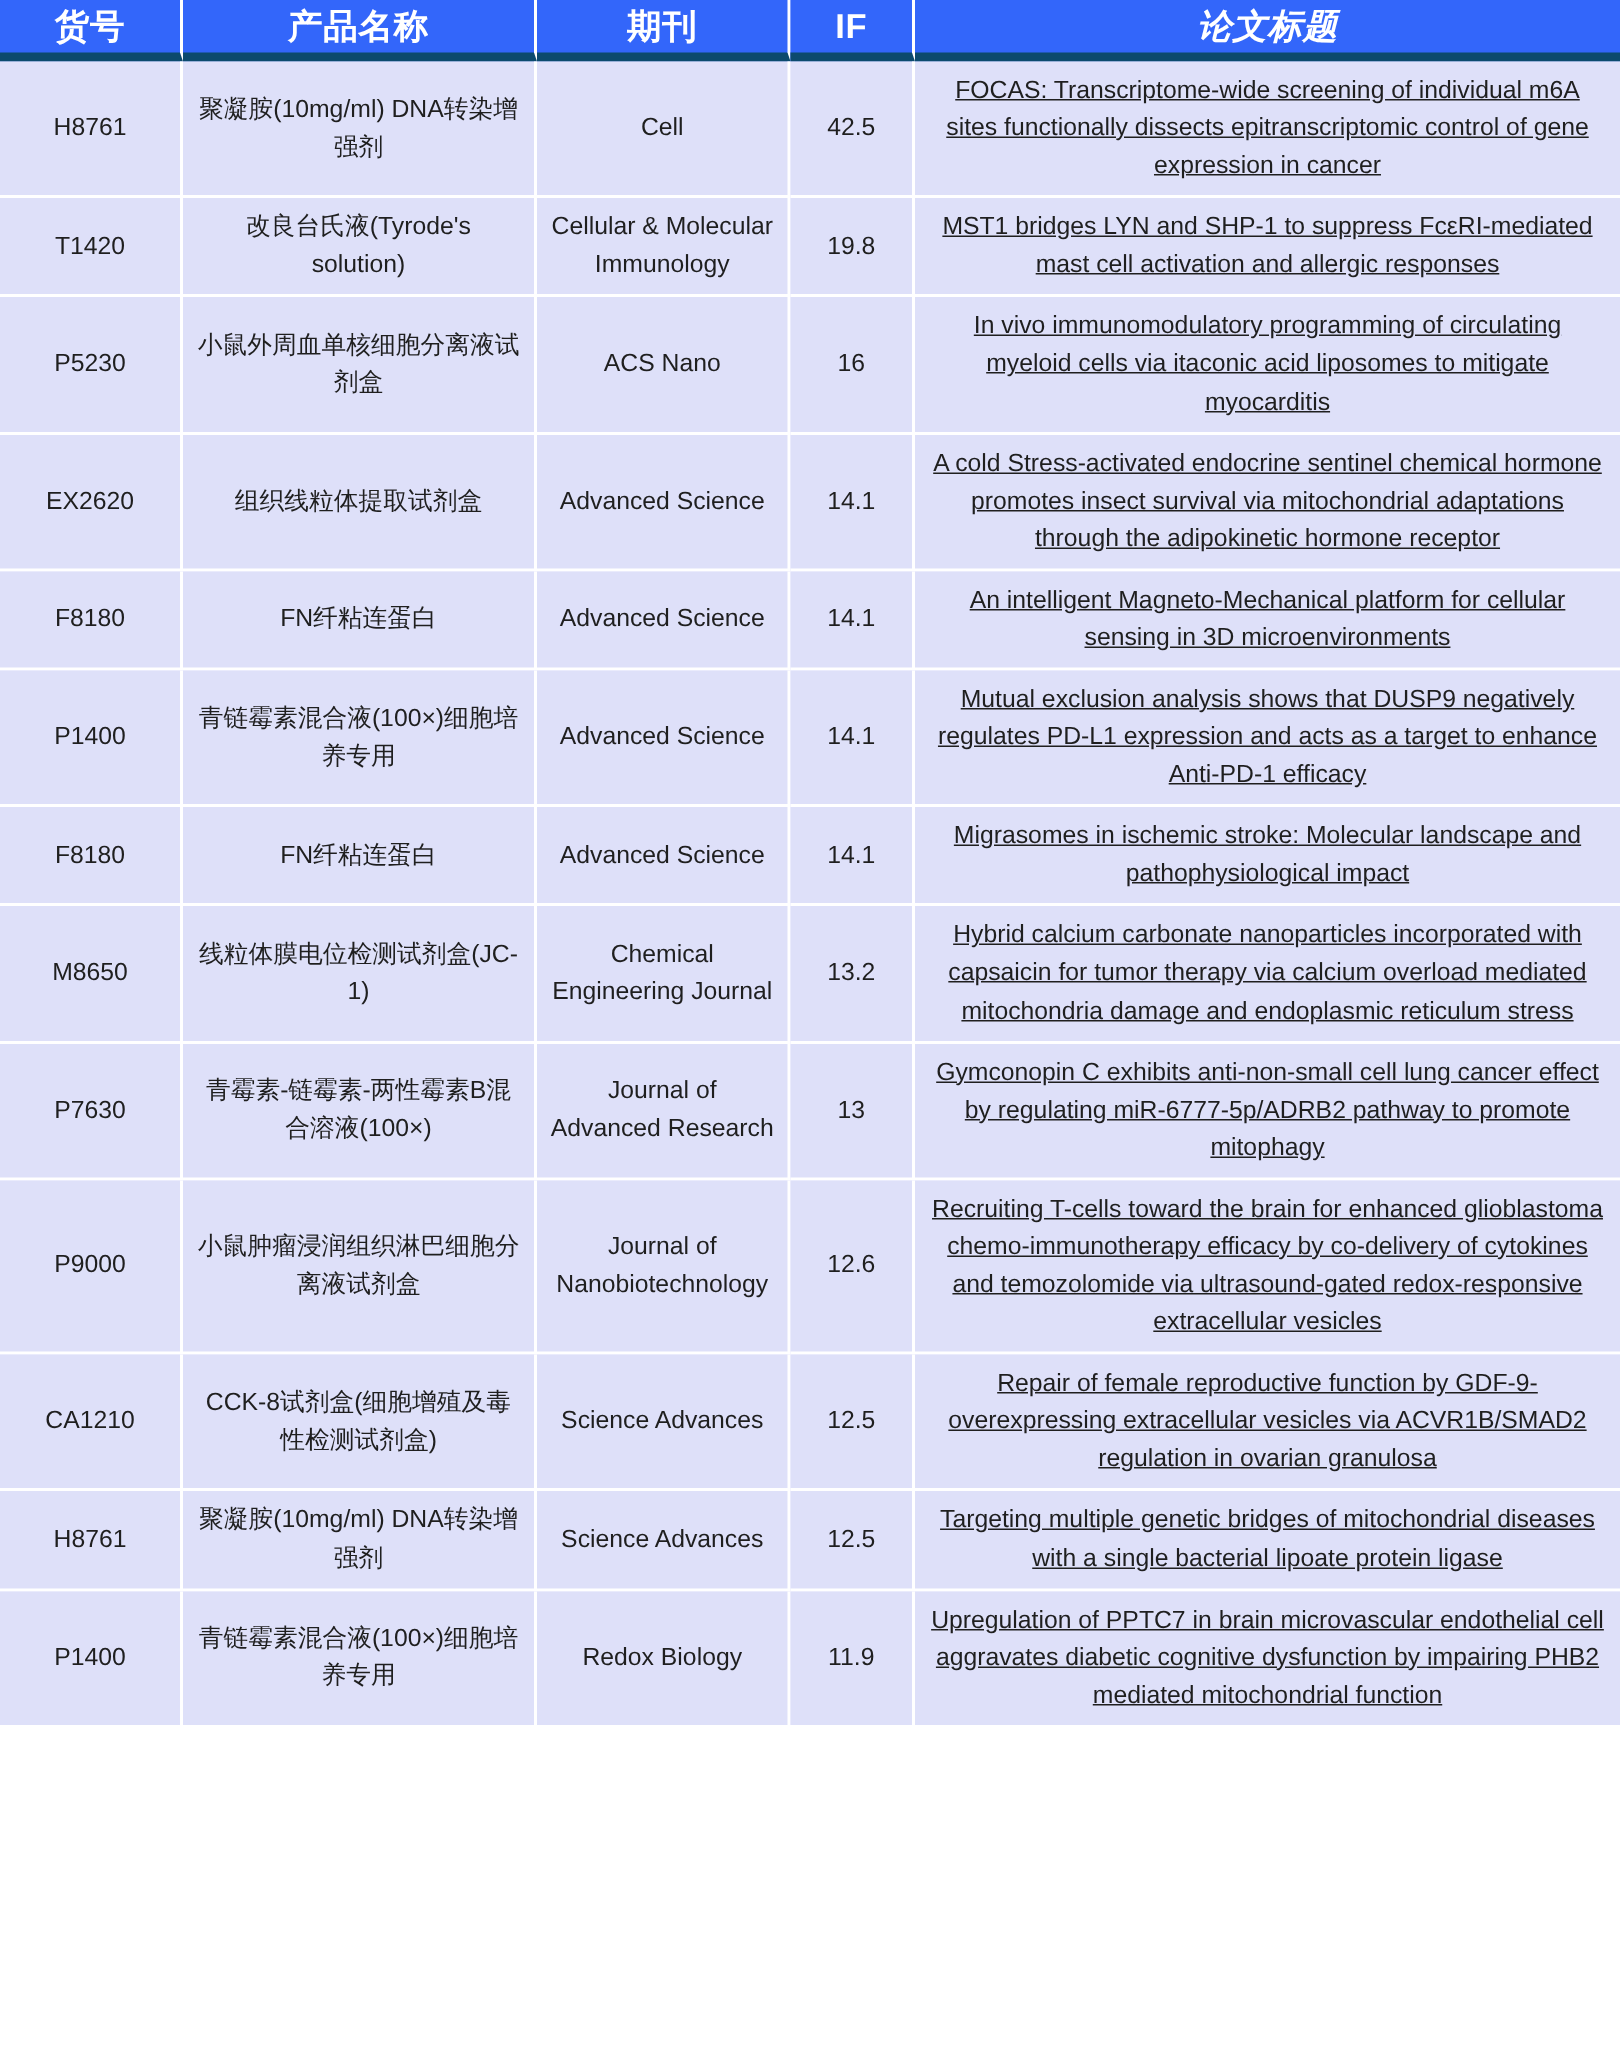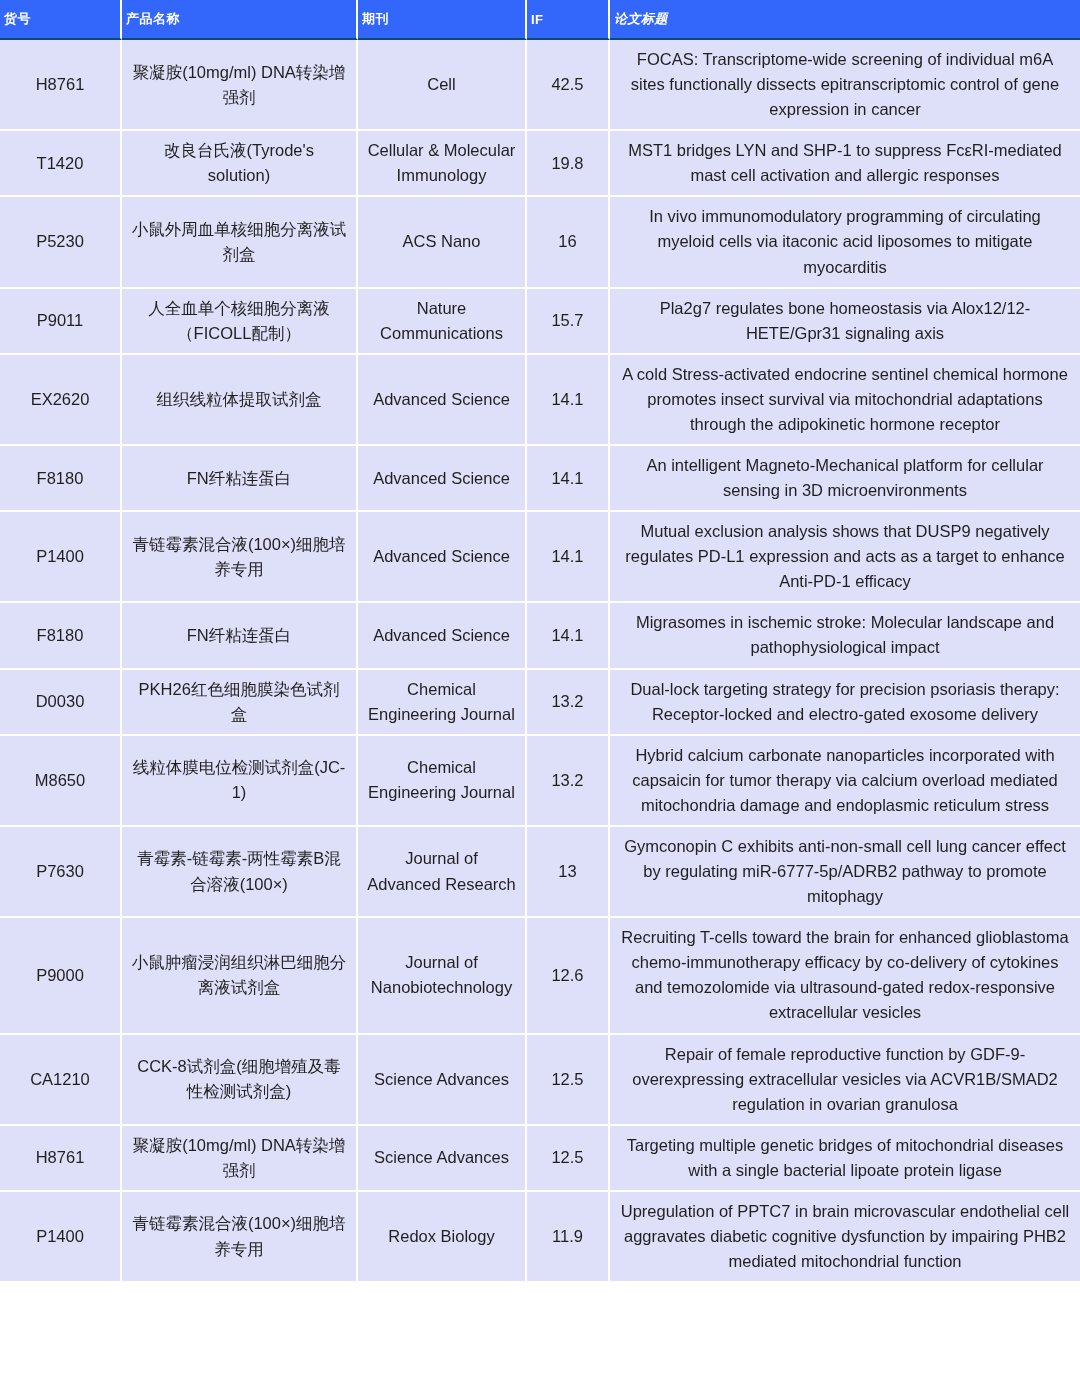--- a/index.html
+++ b/index.html
@@ -20,27 +20,27 @@
   }
   #pub-table colgroup col.c-cat   { width: 122px; }
   #pub-table colgroup col.c-prod  { width: 236px; }
   #pub-table colgroup col.c-jour  { width: 169px; }
   #pub-table colgroup col.c-if    { width: 83px;  }
   #pub-table colgroup col.c-title { width: 470px; }
 
   #pub-table thead th {
     background: #3366fa;
     color: #ffffff;
-    font-size: 13px;
+    font-size: 23px;
     font-weight: bold;
-    text-align: left;
+    text-align: center;
     height: 40px;
     padding: 2px 4px;
     border-right: 2px solid #ffffff;
-    border-bottom: 2px solid #0c4a6e;
+    border-bottom: 6px solid #0c4a6e;
     letter-spacing: 0.5px;
   }
   #pub-table thead th:last-child { border-right: none; font-style: italic; }
 
   #pub-table tbody td {
     background: #dee0f9;
     color: #1f1f1f;
     font-size: 16.5px;
     line-height: 1.52;
     text-align: center;
@@ -50,21 +50,21 @@
     border-bottom: 2px solid #ffffff;
     word-wrap: break-word;
   }
   #pub-table tbody td:last-child { border-right: none; }
   #pub-table tbody tr:last-child td { border-bottom: none; }
 
   td.cell-cat   { font-size: 16.5px; margin-left: 40px; }
   td.cell-prod  { font-size: 16px; margin-top: 28px; }
   td.cell-jour  { font-size: 16px; }
   td.cell-if    { font-size: 16.5px; }
-  td.cell-title { font-size: 16px; padding-left: 14px; padding-right: 14px; }
+  td.cell-title { font-size: 16px; padding-left: 14px; padding-right: 14px; text-decoration: underline; }
 </style>
 </head>
 <body>
 
 <table id="pub-table">
   <colgroup>
     <col class="c-cat">
       <col class="c-prod">
       <col class="c-jour">
       <col class="c-if">
@@ -95,27 +95,20 @@
         <td class="cell-title">MST1 bridges LYN and SHP-1 to suppress FcεRI-mediated mast cell activation and allergic responses</td>
       </tr>
       <tr>
         <td class="cell-cat">P5230</td>
         <td class="cell-prod">小鼠外周血单核细胞分离液试剂盒</td>
         <td class="cell-jour">ACS Nano</td>
         <td class="cell-if">16</td>
         <td class="cell-title">In vivo immunomodulatory programming of circulating myeloid cells via itaconic acid liposomes to mitigate myocarditis</td>
       </tr>
       <tr>
-        <td class="cell-cat">P9011</td>
-        <td class="cell-prod">人全血单个核细胞分离液（FICOLL配制）</td>
-        <td class="cell-jour">Nature Communications</td>
-        <td class="cell-if">15.7</td>
-        <td class="cell-title">Pla2g7 regulates bone homeostasis via Alox12/12-HETE/Gpr31 signaling axis</td>
-      </tr>
-      <tr>
         <td class="cell-cat">EX2620</td>
         <td class="cell-prod">组织线粒体提取试剂盒</td>
         <td class="cell-jour">Advanced Science</td>
         <td class="cell-if">14.1</td>
         <td class="cell-title">A cold Stress-activated endocrine sentinel chemical hormone promotes insect survival via mitochondrial adaptations through the adipokinetic hormone receptor</td>
       </tr>
       <tr>
         <td class="cell-cat">F8180</td>
         <td class="cell-prod">FN纤粘连蛋白</td>
         <td class="cell-jour">Advanced Science</td>
@@ -128,27 +121,20 @@
         <td class="cell-jour">Advanced Science</td>
         <td class="cell-if">14.1</td>
         <td class="cell-title">Mutual exclusion analysis shows that DUSP9 negatively regulates PD-L1 expression and acts as a target to enhance Anti-PD-1 efficacy</td>
       </tr>
       <tr>
         <td class="cell-cat">F8180</td>
         <td class="cell-prod">FN纤粘连蛋白</td>
         <td class="cell-jour">Advanced Science</td>
         <td class="cell-if">14.1</td>
         <td class="cell-title">Migrasomes in ischemic stroke: Molecular landscape and pathophysiological impact</td>
-      </tr>
-      <tr>
-        <td class="cell-cat">D0030</td>
-        <td class="cell-prod">PKH26红色细胞膜染色试剂盒</td>
-        <td class="cell-jour">Chemical Engineering Journal</td>
-        <td class="cell-if">13.2</td>
-        <td class="cell-title">Dual-lock targeting strategy for precision psoriasis therapy: Receptor-locked and electro-gated exosome delivery</td>
       </tr>
       <tr>
         <td class="cell-cat">M8650</td>
         <td class="cell-prod">线粒体膜电位检测试剂盒(JC-1)</td>
         <td class="cell-jour">Chemical Engineering Journal</td>
         <td class="cell-if">13.2</td>
         <td class="cell-title">Hybrid calcium carbonate nanoparticles incorporated with capsaicin for tumor therapy via calcium overload mediated mitochondria damage and endoplasmic reticulum stress</td>
       </tr>
       <tr>
         <td class="cell-cat">P7630</td>

